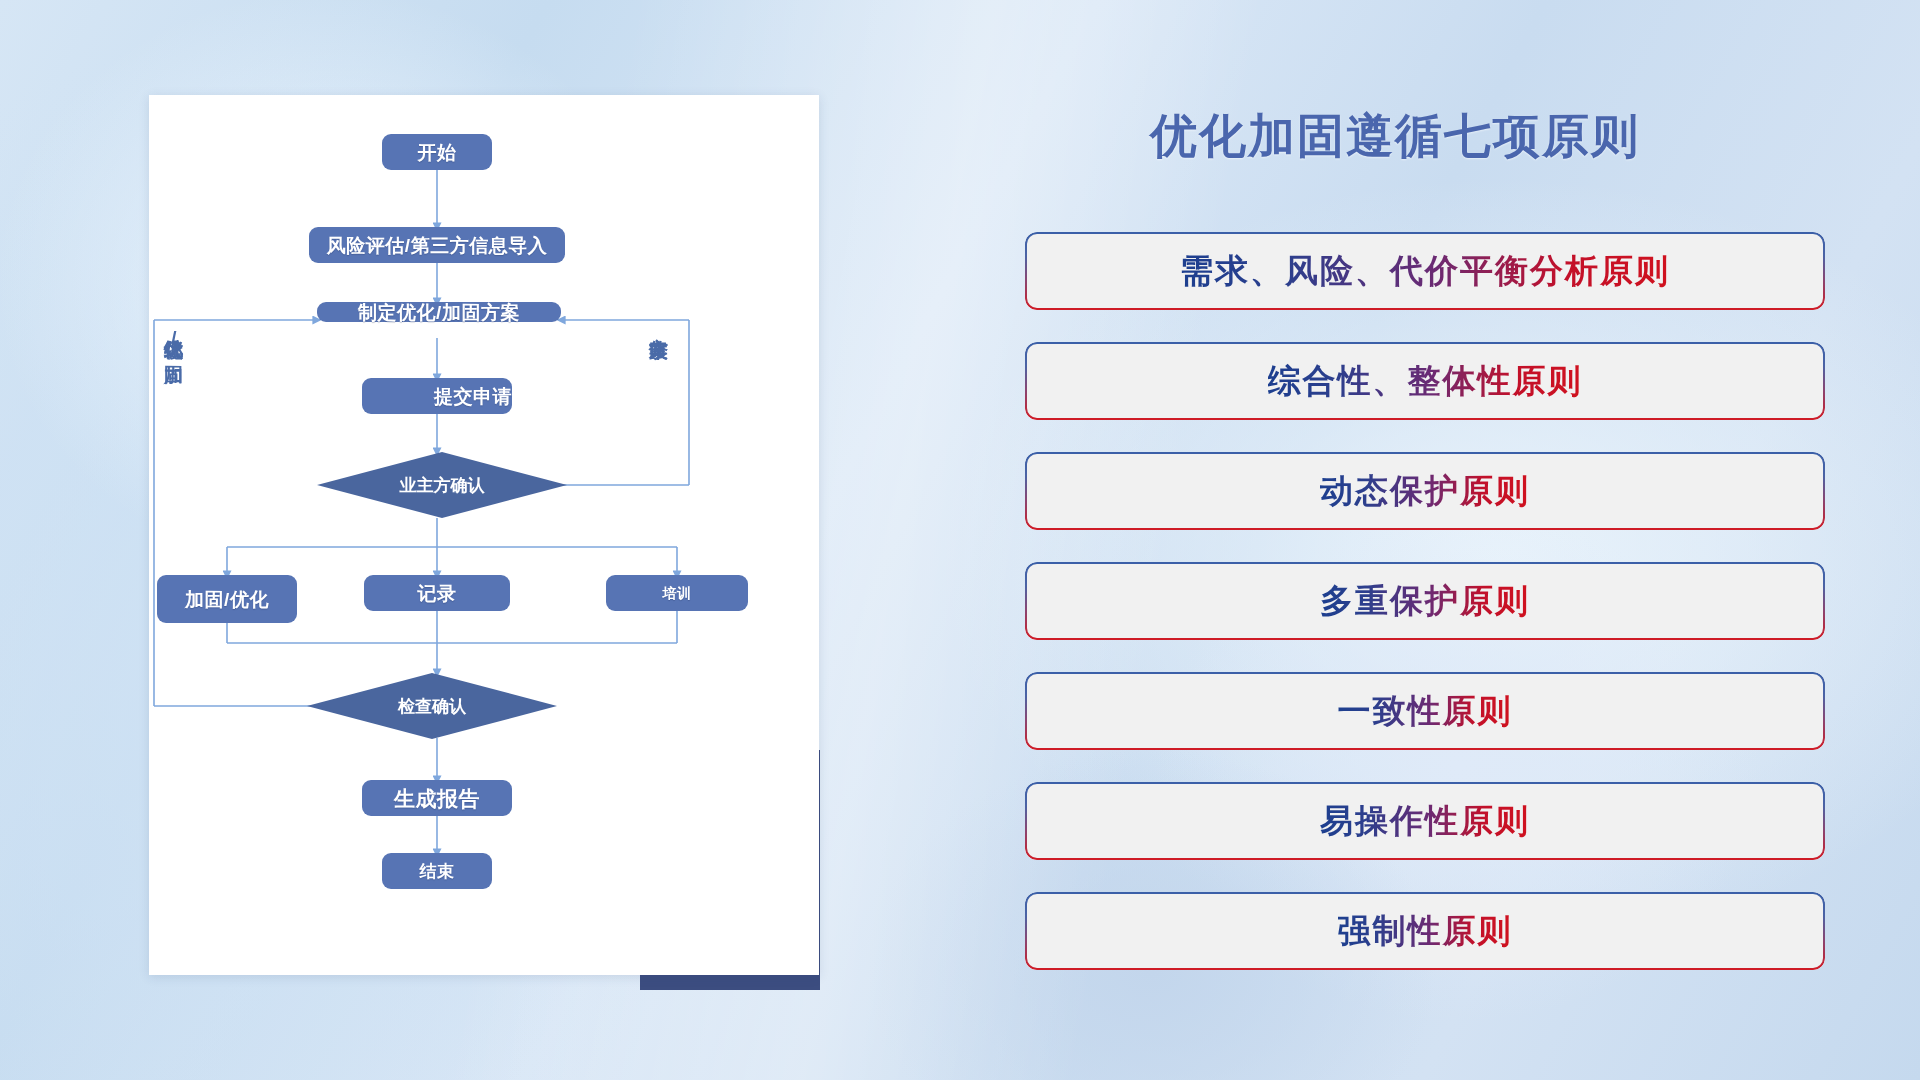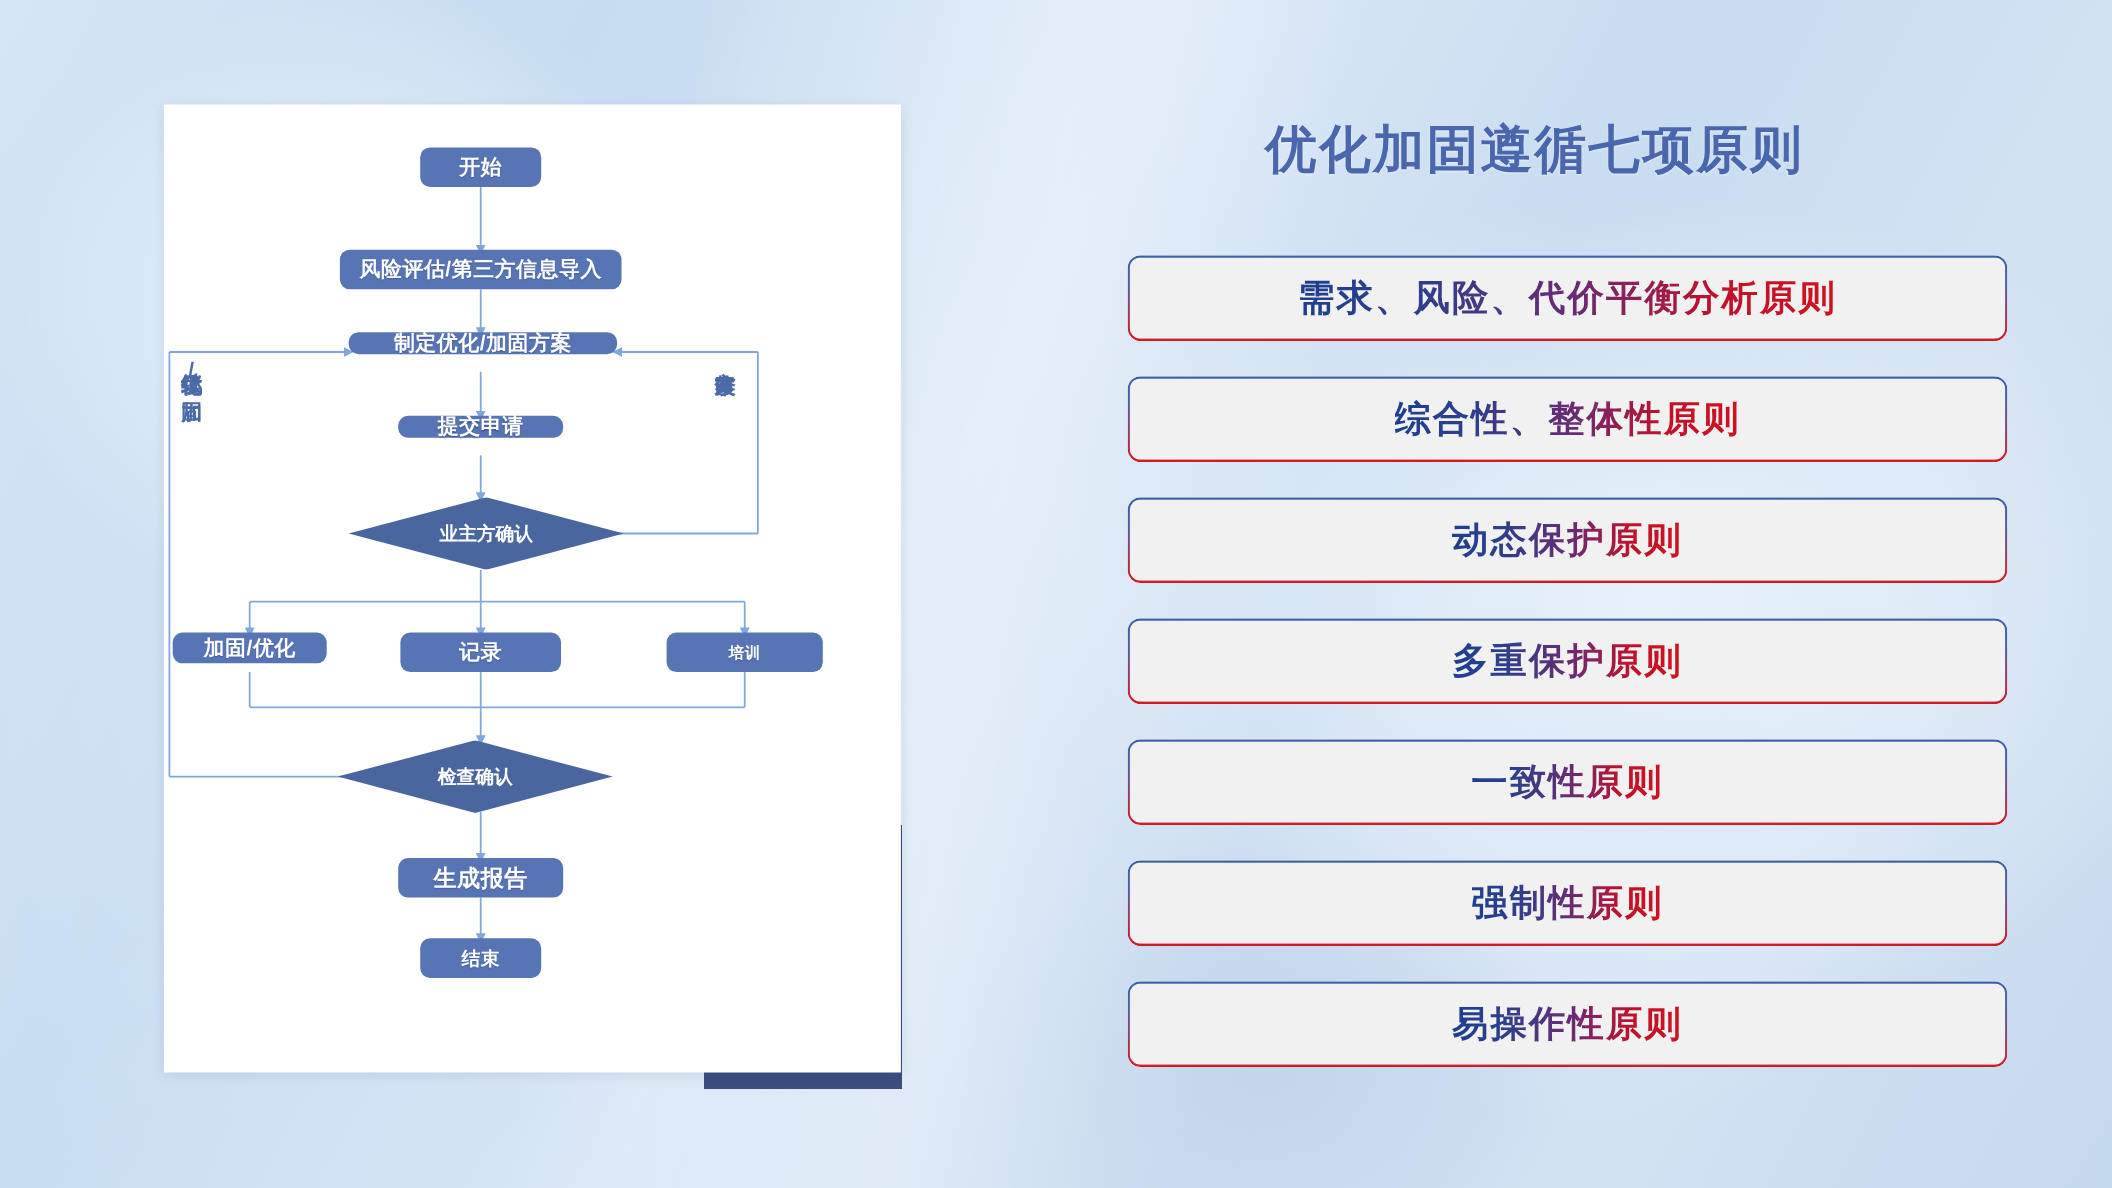--- a/index.html
+++ b/index.html
@@ -157,29 +157,29 @@
   </div>
 
   <div class="node-box" style="left:160px; top:132px; width:256px; height:36px; font-size:19px;">
     <span>风险评估/第三方信息导入</span>
   </div>
 
   <div class="node-box" style="left:168px; top:207px; width:244px; height:20px; font-size:19px;">
     <span>制定优化/加固方案</span>
   </div>
 
-  <div class="node-box" style="left:213px; top:283px; width:150px; height:20px; font-size:19px;">
+  <div class="node-box" style="left:213px; top:283px; width:150px; height:36px; font-size:19px;justify-content:flex-end;">
     <span>提交申请</span>
   </div>
 
   <div class="node-diamond" style="left:168px; top:357px; width:250px; height:66px; font-size:17px;">
     <span>业主方确认</span>
   </div>
 
-  <div class="node-box" style="left:8px; top:480px; width:140px; height:28px; font-size:19px;">
+  <div class="node-box" style="left:8px; top:480px; width:140px; height:48px; font-size:19px;">
     <span>加固/优化</span>
   </div>
 
   <div class="node-box" style="left:215px; top:480px; width:146px; height:36px; font-size:19px;text-align:right;">
     <span>记录</span>
   </div>
 
   <div class="node-box" style="left:457px; top:480px; width:142px; height:36px; font-size:14px;">
     <span>培训</span>
   </div>
@@ -222,21 +222,21 @@
 
     <div class="pcard">
       <span class="pcard-text">多重保护原则</span>
     </div>
 
     <div class="pcard">
       <span class="pcard-text">一致性原则</span>
     </div>
 
     <div class="pcard">
+      <span class="pcard-text">易操作性原则</span>
+    </div>
+
+    <div class="pcard">
       <span class="pcard-text">强制性原则</span>
     </div>
 
-    <div class="pcard">
-      <span class="pcard-text">易操作性原则</span>
-    </div>
-
   </div>
 </div>
 
 </body></html>

